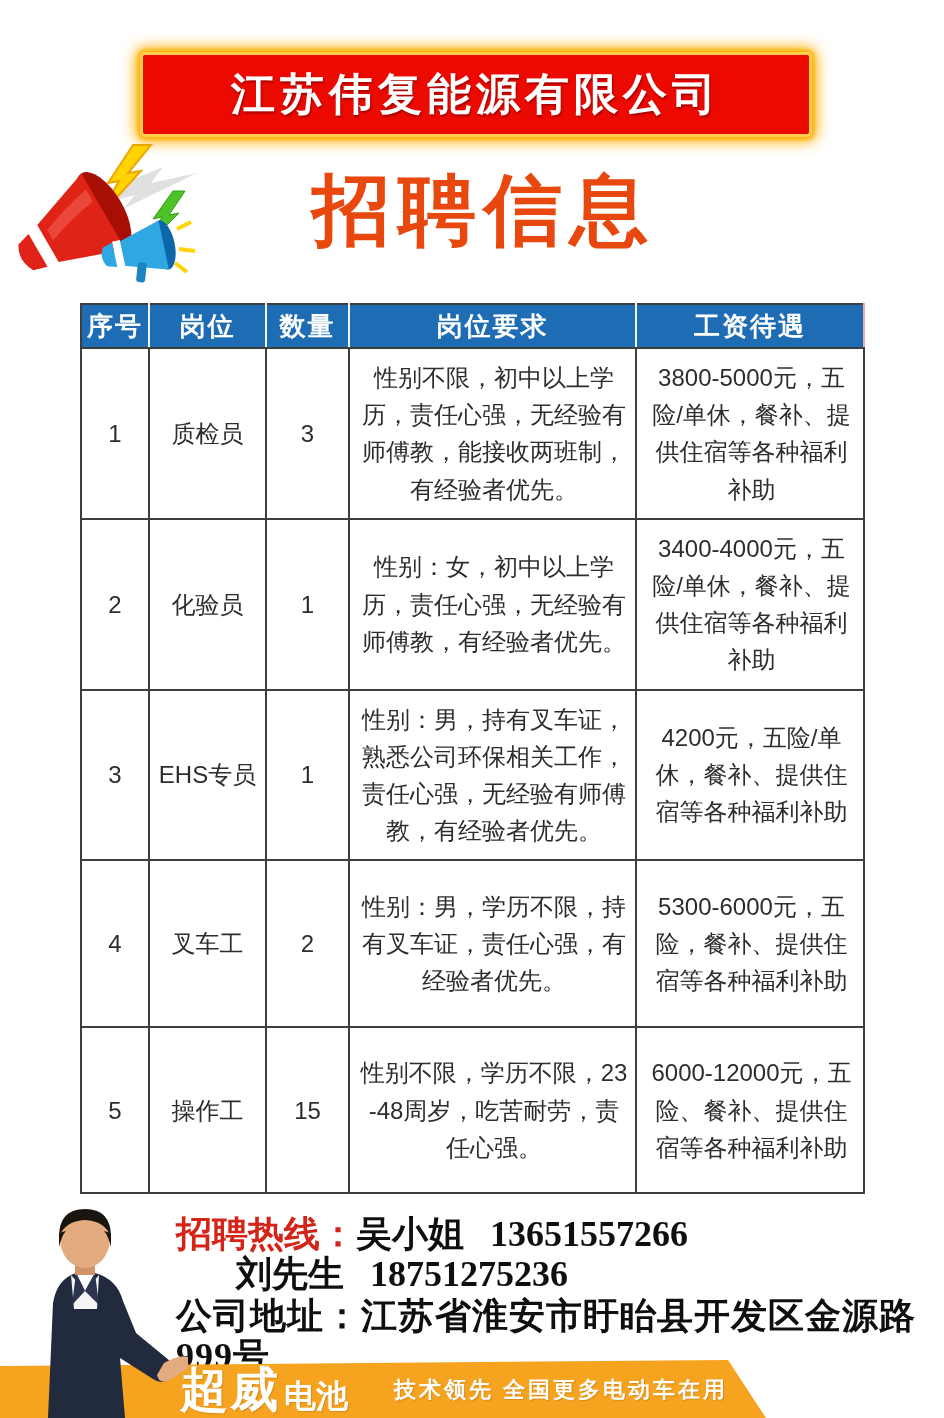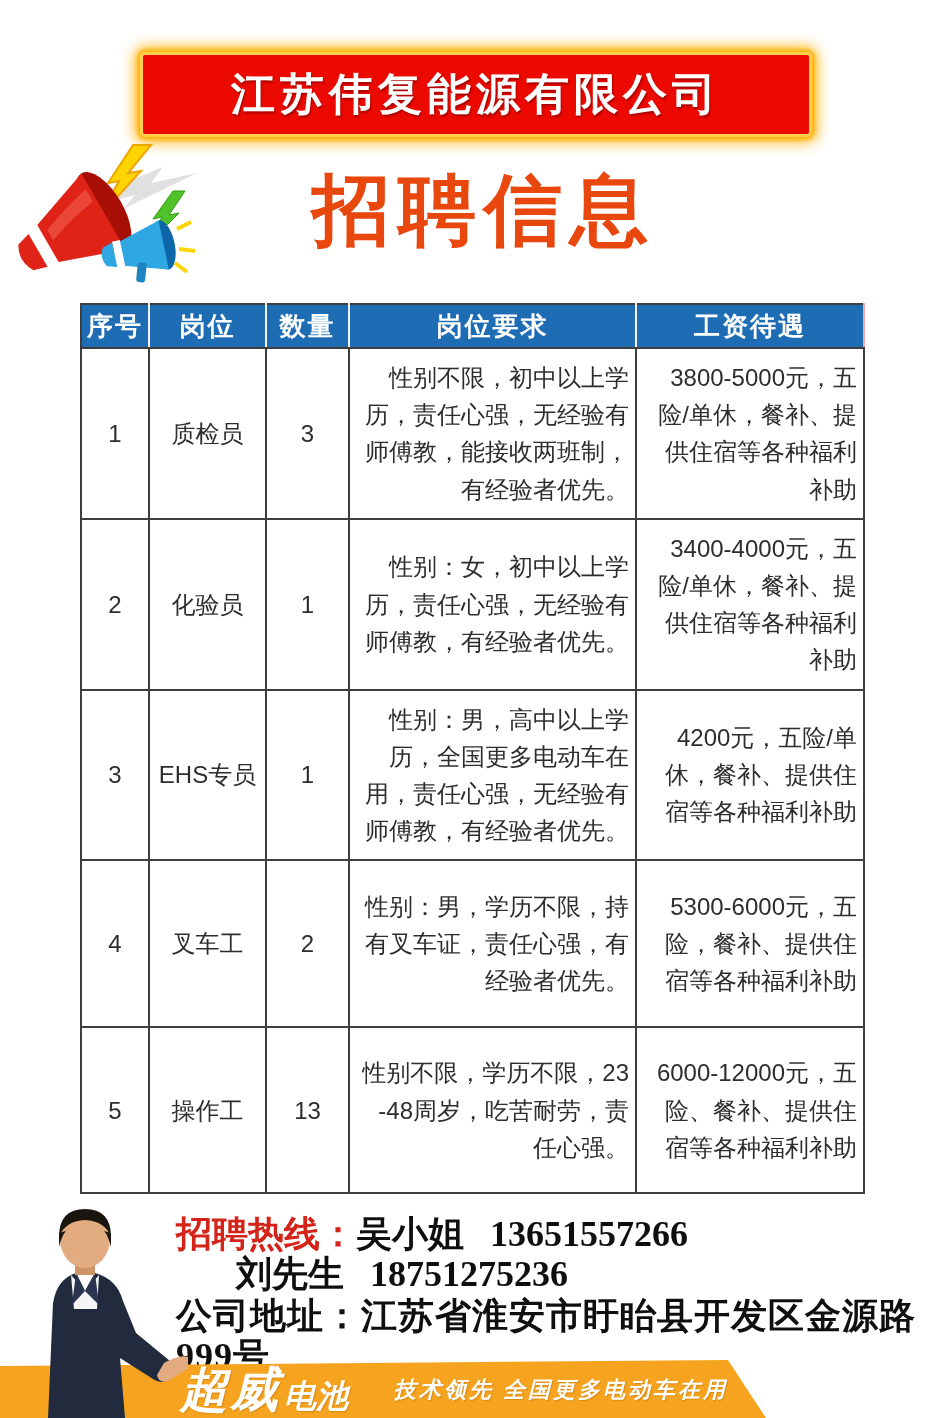--- a/index.html
+++ b/index.html
@@ -41,38 +41,38 @@
     background:#1d6cb4;color:#ffffff;font-size:26px;font-weight:bold;
     height:40px;border:2px solid #3e3e3e;border-right:2px solid #f2f2f2;
     border-bottom:2px solid #3e3e3e;letter-spacing:2px;
   }
   table.jobs th:last-child{border-right:2px solid #fca5a5;}
   table.jobs td{
     border:2px solid #3e3e3e;color:#2d2d2d;vertical-align:middle;
     font-size:24px;line-height:1.55;background:#fff;
   }
   td.cen{text-align:center;font-size:26px;}
-  td.txt{padding:10px 6px 10px 9px;word-break:break-all;text-align:right;}
+  td.txt{padding:10px 6px 10px 9px;word-break:break-all;text-align:center;}
   tr.r1{height:159px;} tr.r2{height:166px;} tr.r3{height:167px;}
   tr.r4{height:167px;} tr.r5{height:166px;}
   
   .contact{
     position:absolute;left:176px;top:1214px;color:#0f0f0f;
     font-family:"Liberation Serif","DejaVu Serif",serif;font-weight:bold;
     font-size:36px;line-height:40px;
   }
   .contact .hot{color:#d42318;}
   .contact .name{margin-right:26px;}
   .contact .indent{margin-left:60px;}
   .contact .addr-line{margin-top:2px;letter-spacing:1px;}
   
   .footer-banner{position:absolute;left:0;top:1355px;width:944px;height:63px;}
   .footer-text{
     position:absolute;left:180px;top:1362px;height:56px;display:flex;align-items:center;
-    color:#fff;font-style:italic;font-weight:bold;white-space:nowrap;z-index:3;
+    color:#fff;font-weight:bold;white-space:nowrap;z-index:3;
     font-family:"Liberation Sans","DejaVu Sans",sans-serif;
     text-shadow:1px 1px 1px rgba(170,100,0,.4);
   }
   .footer-text .brand{font-size:48px;letter-spacing:2px;}
   .footer-text .brand-suffix{font-size:32px;margin-left:4px;margin-top:14px;}
   .footer-text .slogan{font-size:22px;margin-left:46px;letter-spacing:3px;}
   
   .spokesman{position:absolute;left:8px;top:1203px;width:180px;height:215px;z-index:5;}
 </style>
 </head>
@@ -138,34 +138,34 @@
         <td class="cen">2</td>
         <td class="cen">化验员</td>
         <td class="cen">1</td>
         <td class="txt">性别：女，初中以上学历，责任心强，无经验有师傅教，有经验者优先。</td>
         <td class="txt">3400-4000元，五险/单休，餐补、提供住宿等各种福利补助</td>
       </tr>
       <tr class="r3">
         <td class="cen">3</td>
         <td class="cen">EHS专员</td>
         <td class="cen">1</td>
-        <td class="txt">性别：男，高中以上学历，全国更多电动车在用，责任心强，无经验有师傅教，有经验者优先。</td>
+        <td class="txt">性别：男，持有叉车证，熟悉公司环保相关工作，责任心强，无经验有师傅教，有经验者优先。</td>
         <td class="txt">4200元，五险/单休，餐补、提供住宿等各种福利补助</td>
       </tr>
       <tr class="r4">
         <td class="cen">4</td>
         <td class="cen">叉车工</td>
         <td class="cen">2</td>
         <td class="txt">性别：男，学历不限，持有叉车证，责任心强，有经验者优先。</td>
         <td class="txt">5300-6000元，五险，餐补、提供住宿等各种福利补助</td>
       </tr>
       <tr class="r5">
         <td class="cen">5</td>
         <td class="cen">操作工</td>
-        <td class="cen">13</td>
+        <td class="cen">15</td>
         <td class="txt">性别不限，学历不限，23-48周岁，吃苦耐劳，责任心强。</td>
         <td class="txt">6000-12000元，五险、餐补、提供住宿等各种福利补助</td>
       </tr>
     </tbody>
   </table>
 
   <div class="contact">
     <div>
       <span class="hot">招聘热线：</span><span class="name">吴小姐</span><span>13651557266</span>
     </div>

